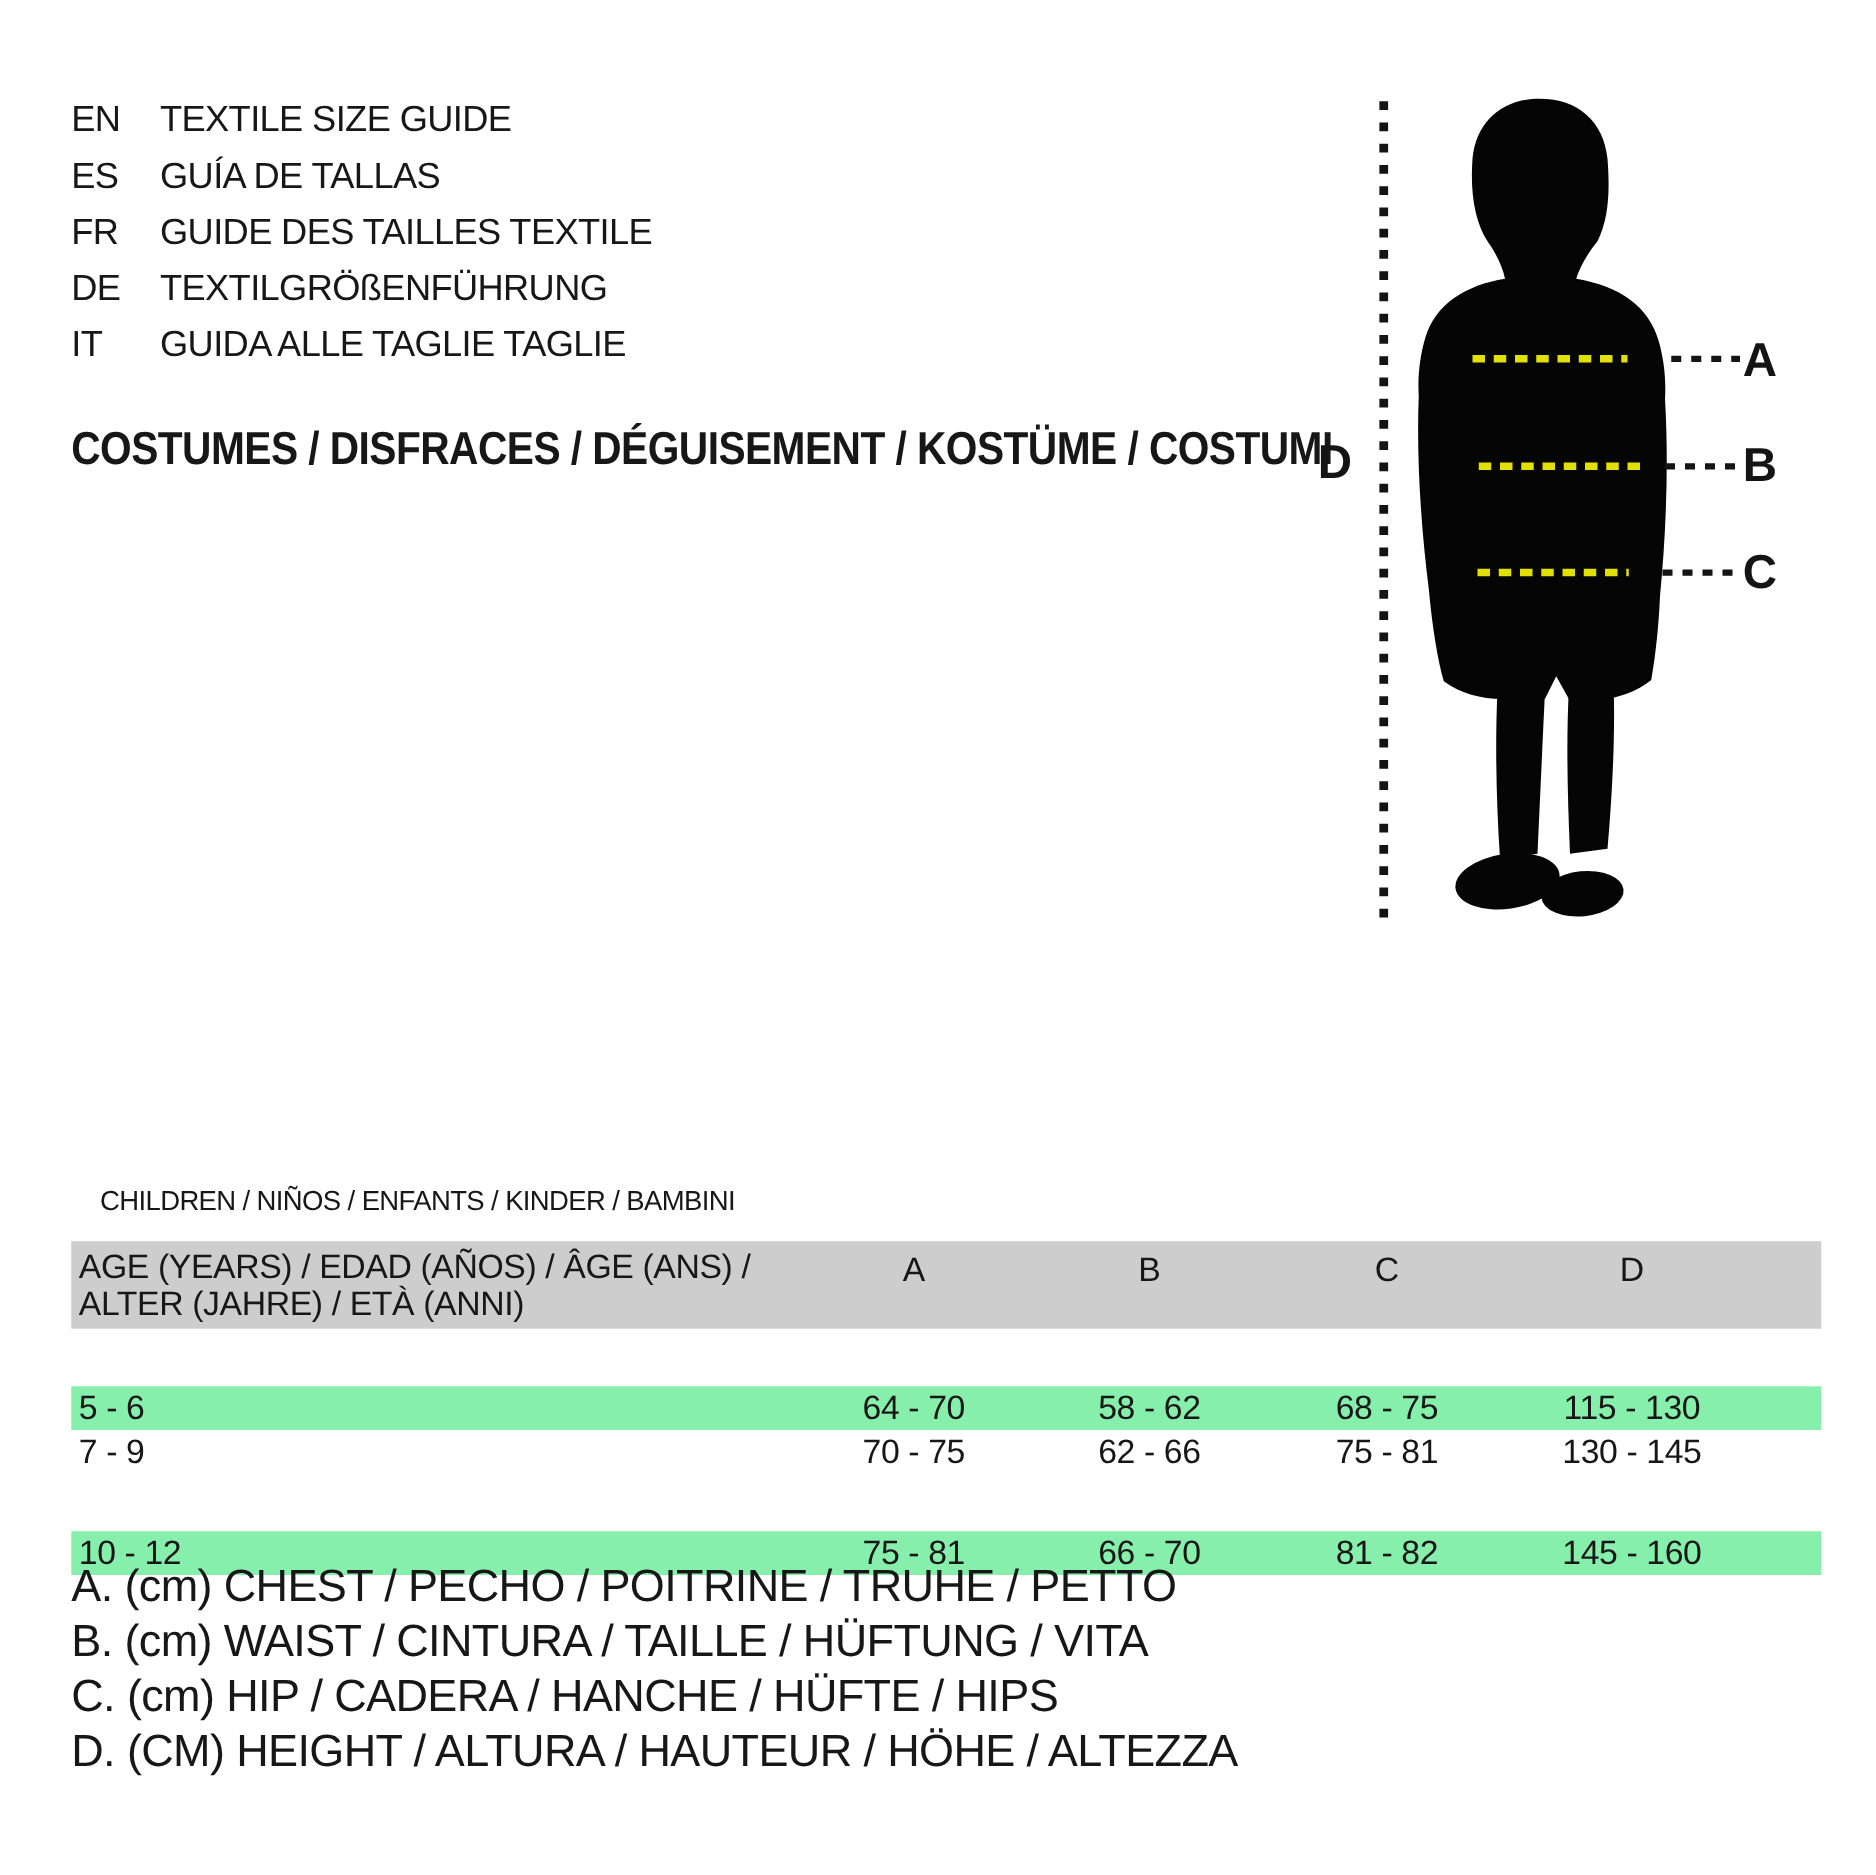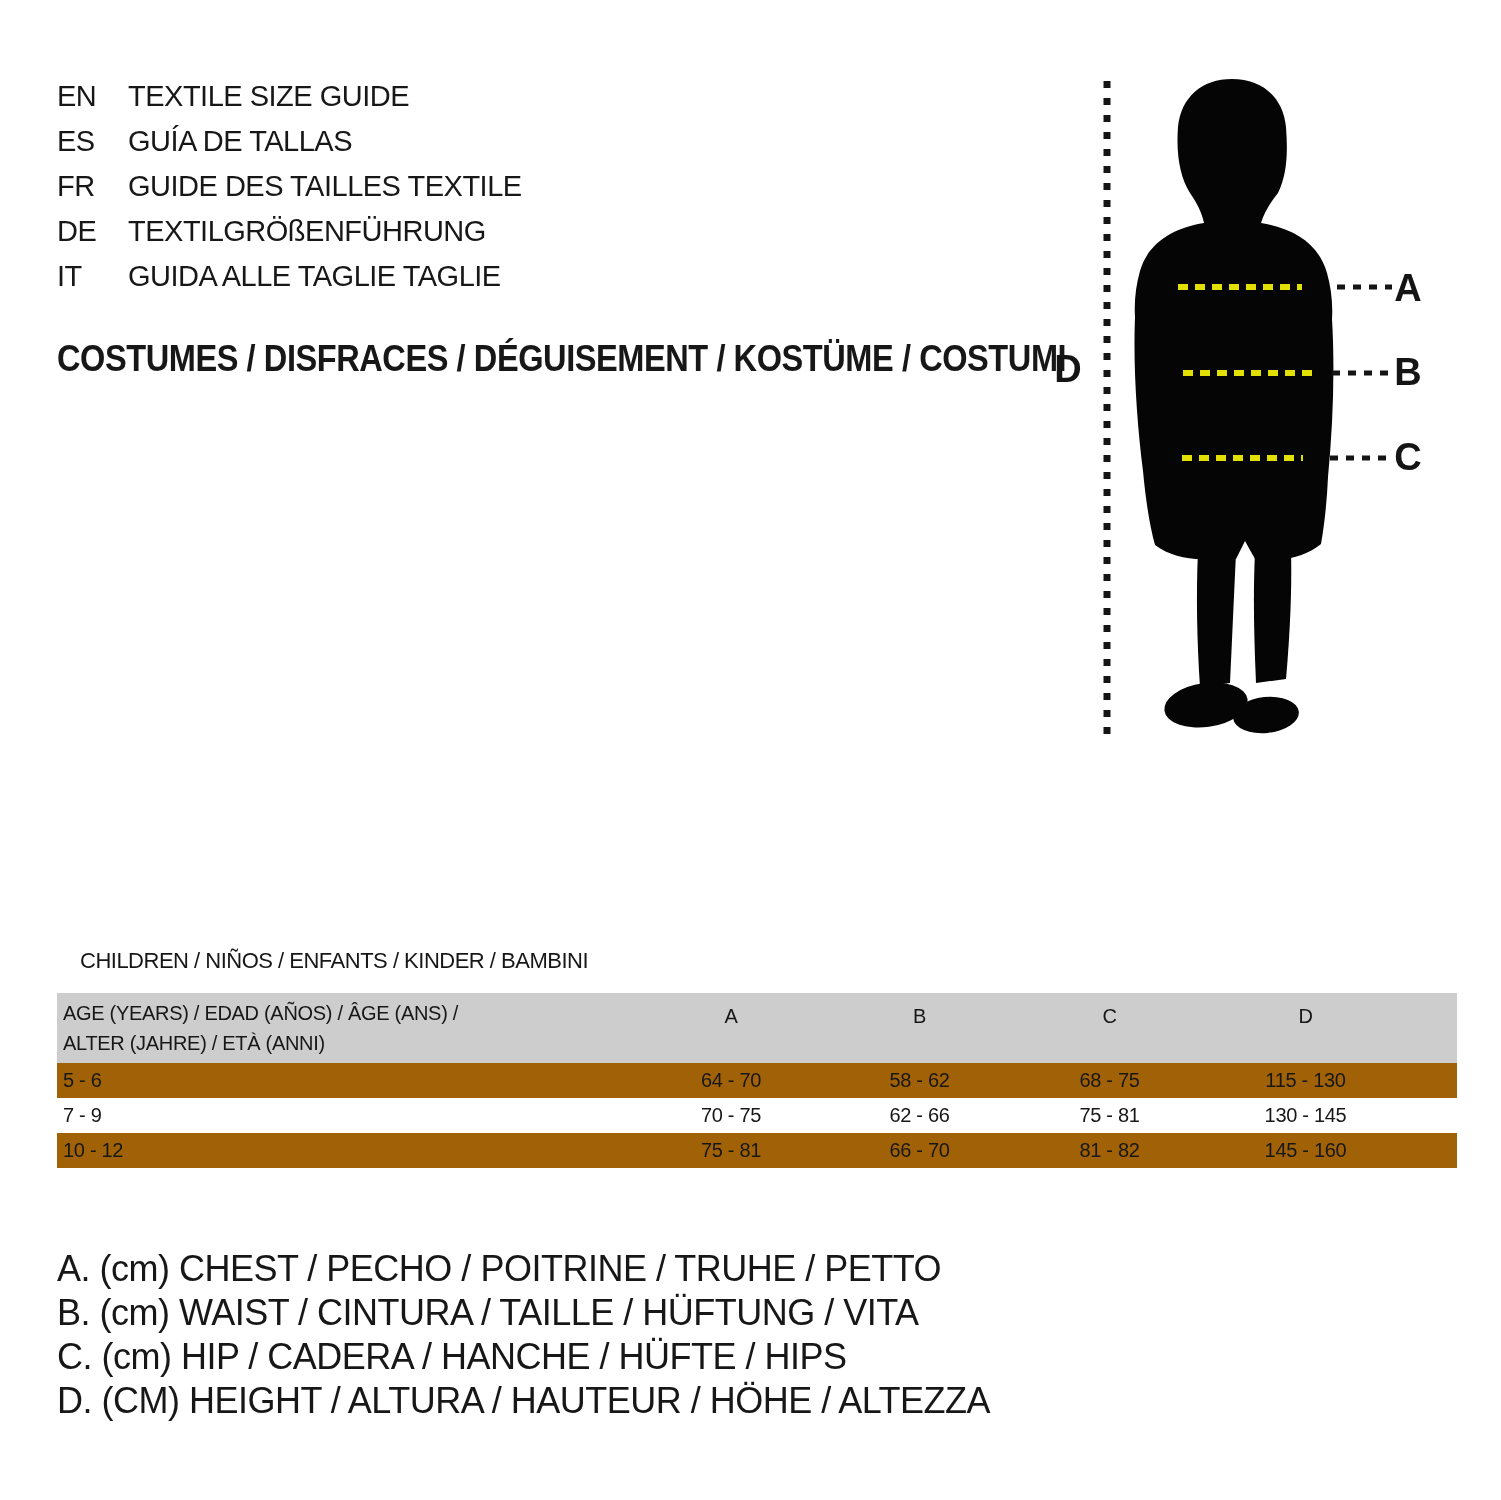--- a/index.html
+++ b/index.html
@@ -21,30 +21,30 @@
     position:absolute;left:57px;top:338px;font-size:37px;font-weight:bold;
     letter-spacing:-0.5px;white-space:nowrap;transform:scaleX(0.88);transform-origin:left center;
   }
 
   
   .figure-svg{position:absolute;left:1040px;top:75px;}
   .figure-svg text{font-family:"Liberation Sans","DejaVu Sans",sans-serif;font-size:38px;font-weight:bold;fill:#141414;}
 
   
   .children-heading{position:absolute;left:60px;top:948px;font-size:22px;letter-spacing:-0.5px;white-space:nowrap;margin-left:20px;}
-  .size-table{position:absolute;left:57px;top:993px;width:1400px;font-size:20px;letter-spacing:-0.3px;}
+  .size-table{position:absolute;left:57px;top:993px;width:1400px;font-size:27px;letter-spacing:-0.3px;}
   .t-row{display:grid;grid-template-columns:583px 182px 195px 185px 255px;align-items:center;}
   .t-row > .t-cell:nth-child(n+2){text-align:center;}
   .t-row > .t-cell:nth-child(5) ~ *, .t-row > .t-cell:last-child{padding-right:48px;}
   .t-head{background:#cdcdcd;height:70px;align-items:flex-start;}
   .t-head .age-cell{padding:5px 0 0 6px;line-height:30px;}
   .t-head .col-letter{padding-top:8px;line-height:30px;}
   .t-data{height:35px;}
   .t-data .age-cell{padding-left:6px;}
-  .t-data.alt{background:#a16207;}
+  .t-data.alt{background:#86efac;margin-top:46px;}
 
   
   .legend{position:absolute;left:57px;top:1247px;}
   .legend-line{height:44px;display:flex;align-items:center;font-size:36px;letter-spacing:-0.5px;white-space:nowrap;}
 </style>
 </head>
 <body>
 
 <div class="canvas">
 

